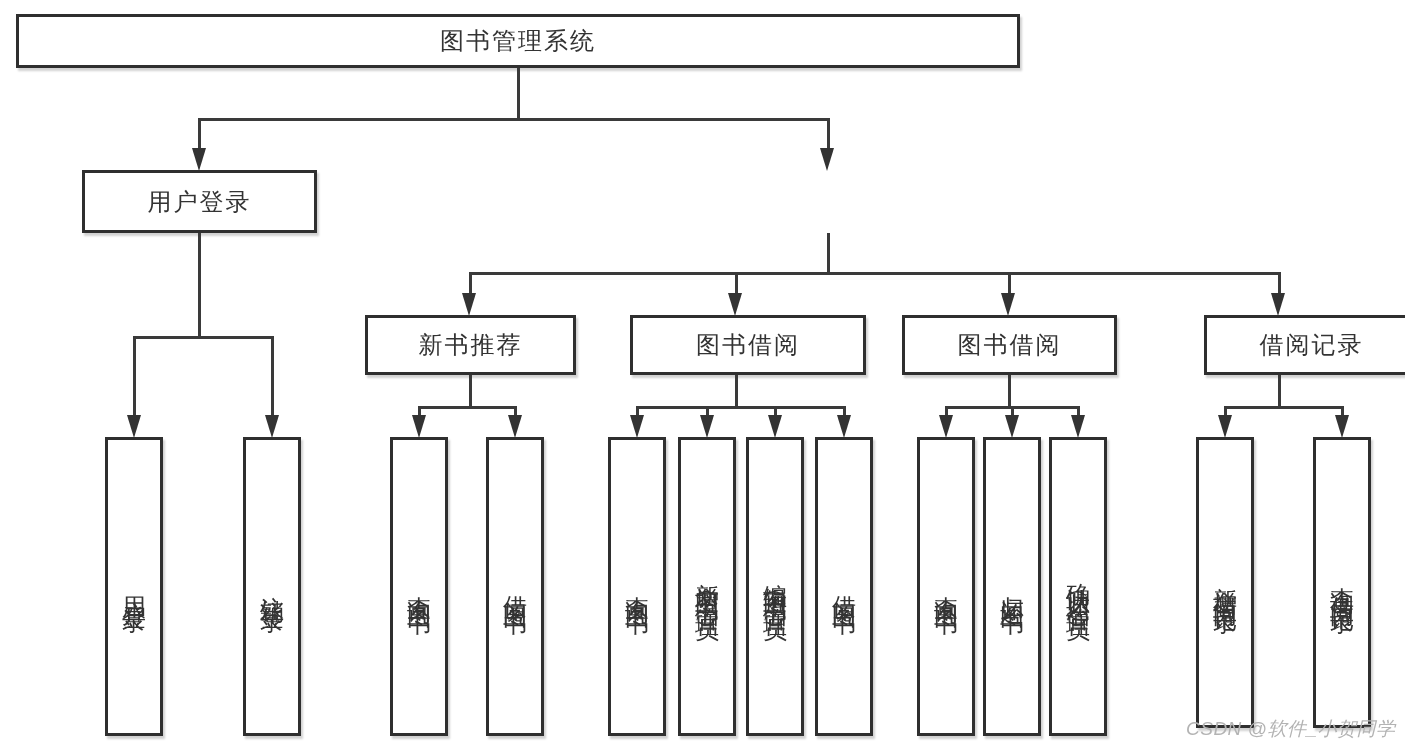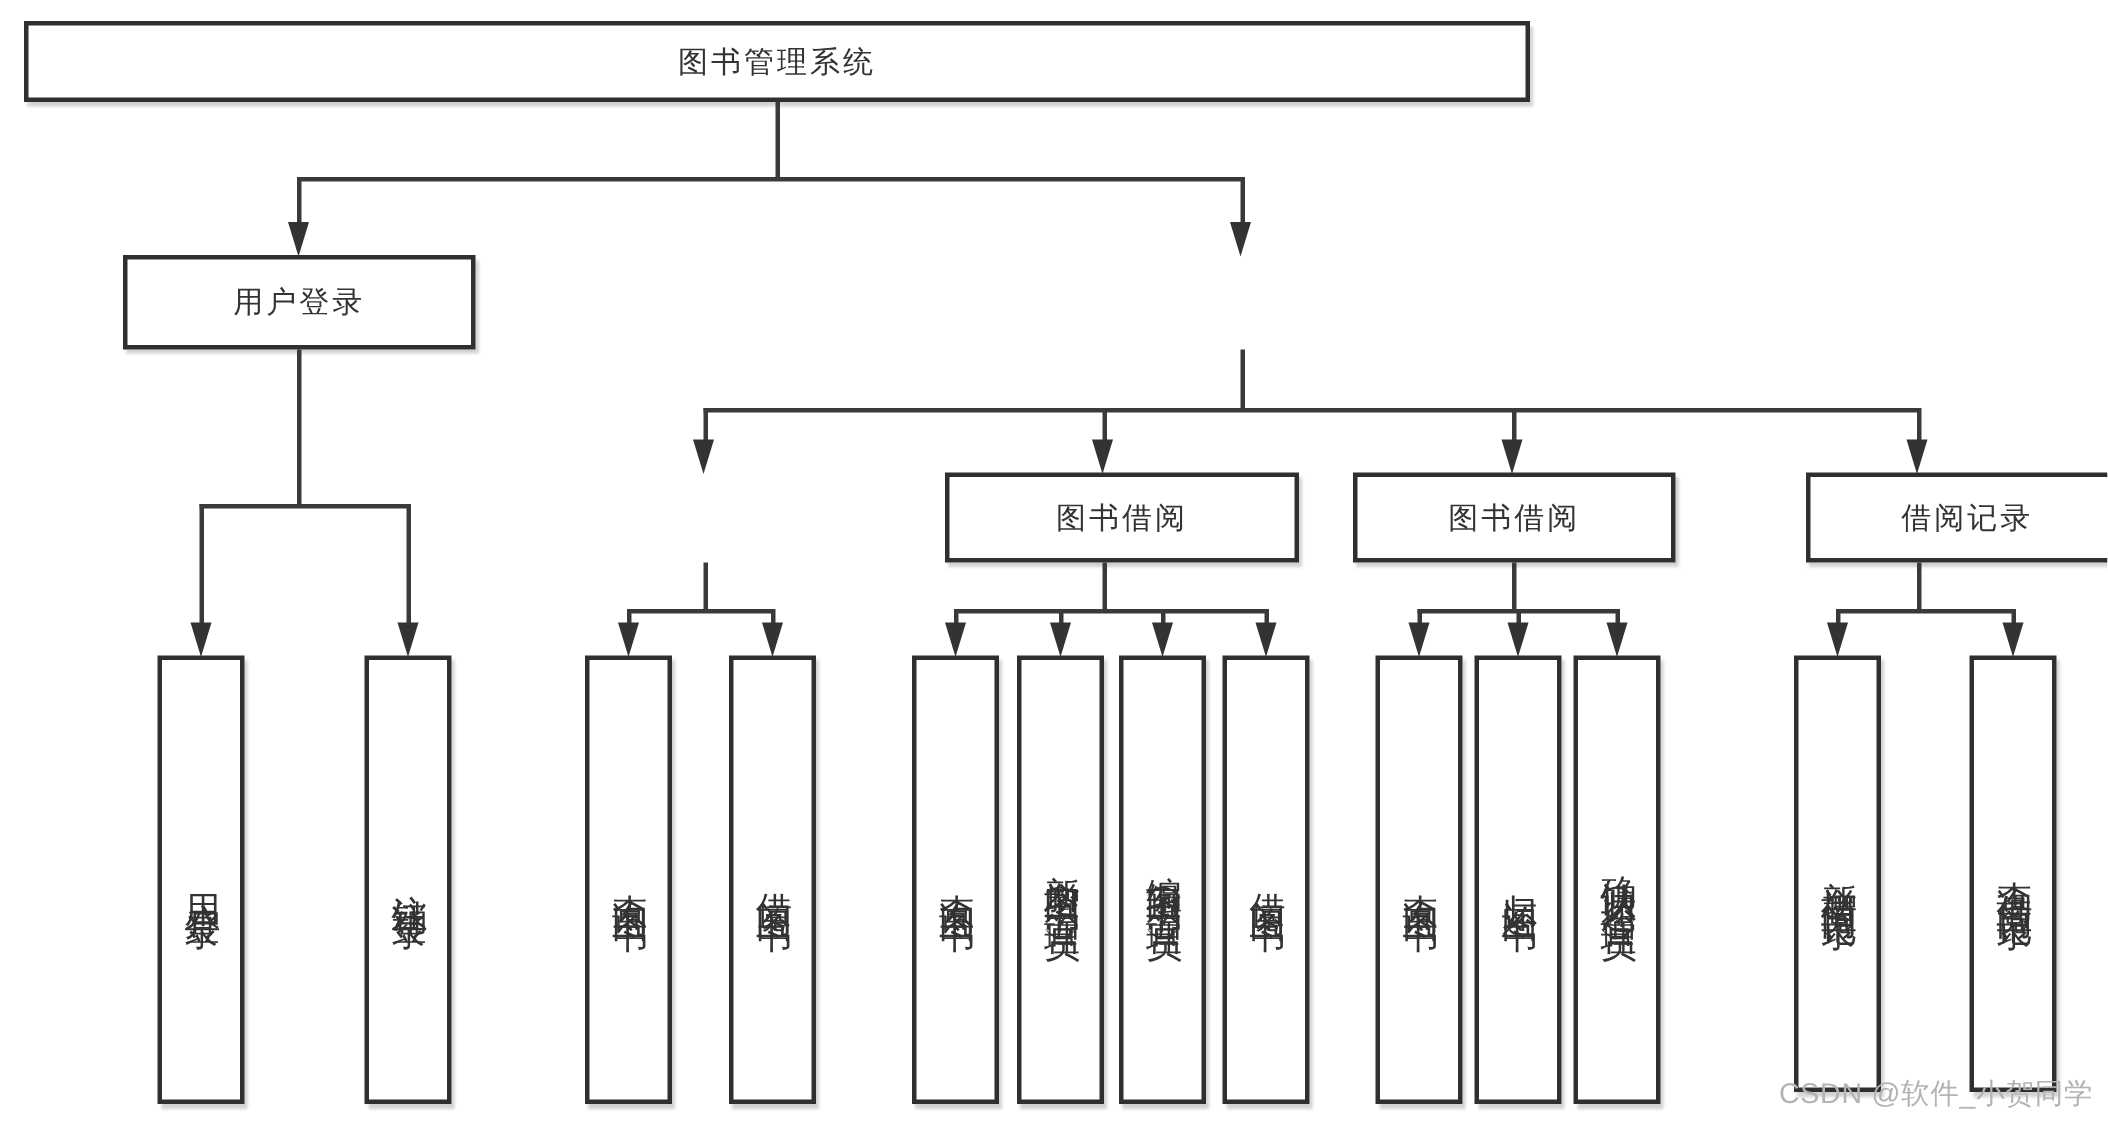--- a/index.html
+++ b/index.html
@@ -5,51 +5,54 @@
   html,body{margin:0;padding:0;background:#ffffff;}
   .canvas{
     position:relative;width:1405px;height:747px;background:#ffffff;overflow:hidden;
     font-family:"Liberation Sans","DejaVu Sans",sans-serif;color:#333333;
   }
   .box{
     position:absolute;box-sizing:border-box;background:#ffffff;
     border:3px solid #2f2f2f;display:flex;align-items:center;justify-content:center;
     box-shadow:2px 3px 2px rgba(0,0,0,0.18);
   }
-  .hlabel{font-size:20px;letter-spacing:2px;color:#333333;white-space:nowrap;font-family:Liberation Serif, serif;}
+  .hlabel{font-size:24px;letter-spacing:2px;color:#333333;white-space:nowrap;font-family:Liberation Serif, serif;}
   .leaf{top:437px;width:58px;height:299px;}
   .vtext{
     writing-mode:vertical-rl;text-orientation:mixed;
     font-size:24px;letter-spacing:5px;color:#333333;line-height:1;
   }
   .v{position:absolute;width:2.5px;background:#3a3a3a;}
   .h{position:absolute;height:2.5px;background:#3a3a3a;}
   .arw{
     position:absolute;width:0;height:0;
     border-left:7px solid transparent;border-right:7px solid transparent;
     border-top:23px solid #333333;
   }
   .watermark{
     position:absolute;left:1186px;top:716px;z-index:10;
-    font-size:19px;letter-spacing:0.5px;color:#b3b3b3;white-space:nowrap;
+    font-size:19px;letter-spacing:0.5px;color:#b3b3b3;white-space:nowrap;font-style:italic;
   }
 </style>
 </head>
 <body>
 
 <div class="canvas">
 
   <div class="box" style="left:16px;top:14px;width:1004px;height:54px;">
     <span class="hlabel">图书管理系统</span>
   </div>
 
   <div class="box" style="left:82px;top:170px;width:235px;height:63px;">
     <span class="hlabel">用户登录</span>
   </div>
 
+  <div class="box" style="left:365px;top:315px;width:211px;height:60px;">
+    <span class="hlabel">新书推荐</span>
+  </div>
   <div class="box" style="left:630px;top:315px;width:236px;height:60px;">
     <span class="hlabel">图书借阅</span>
   </div>
   <div class="box" style="left:902px;top:315px;width:215px;height:60px;">
     <span class="hlabel">图书借阅</span>
   </div>
   <div class="box" style="left:1204px;top:315px;width:215px;height:60px;">
     <span class="hlabel">借阅记录</span>
   </div>
 

